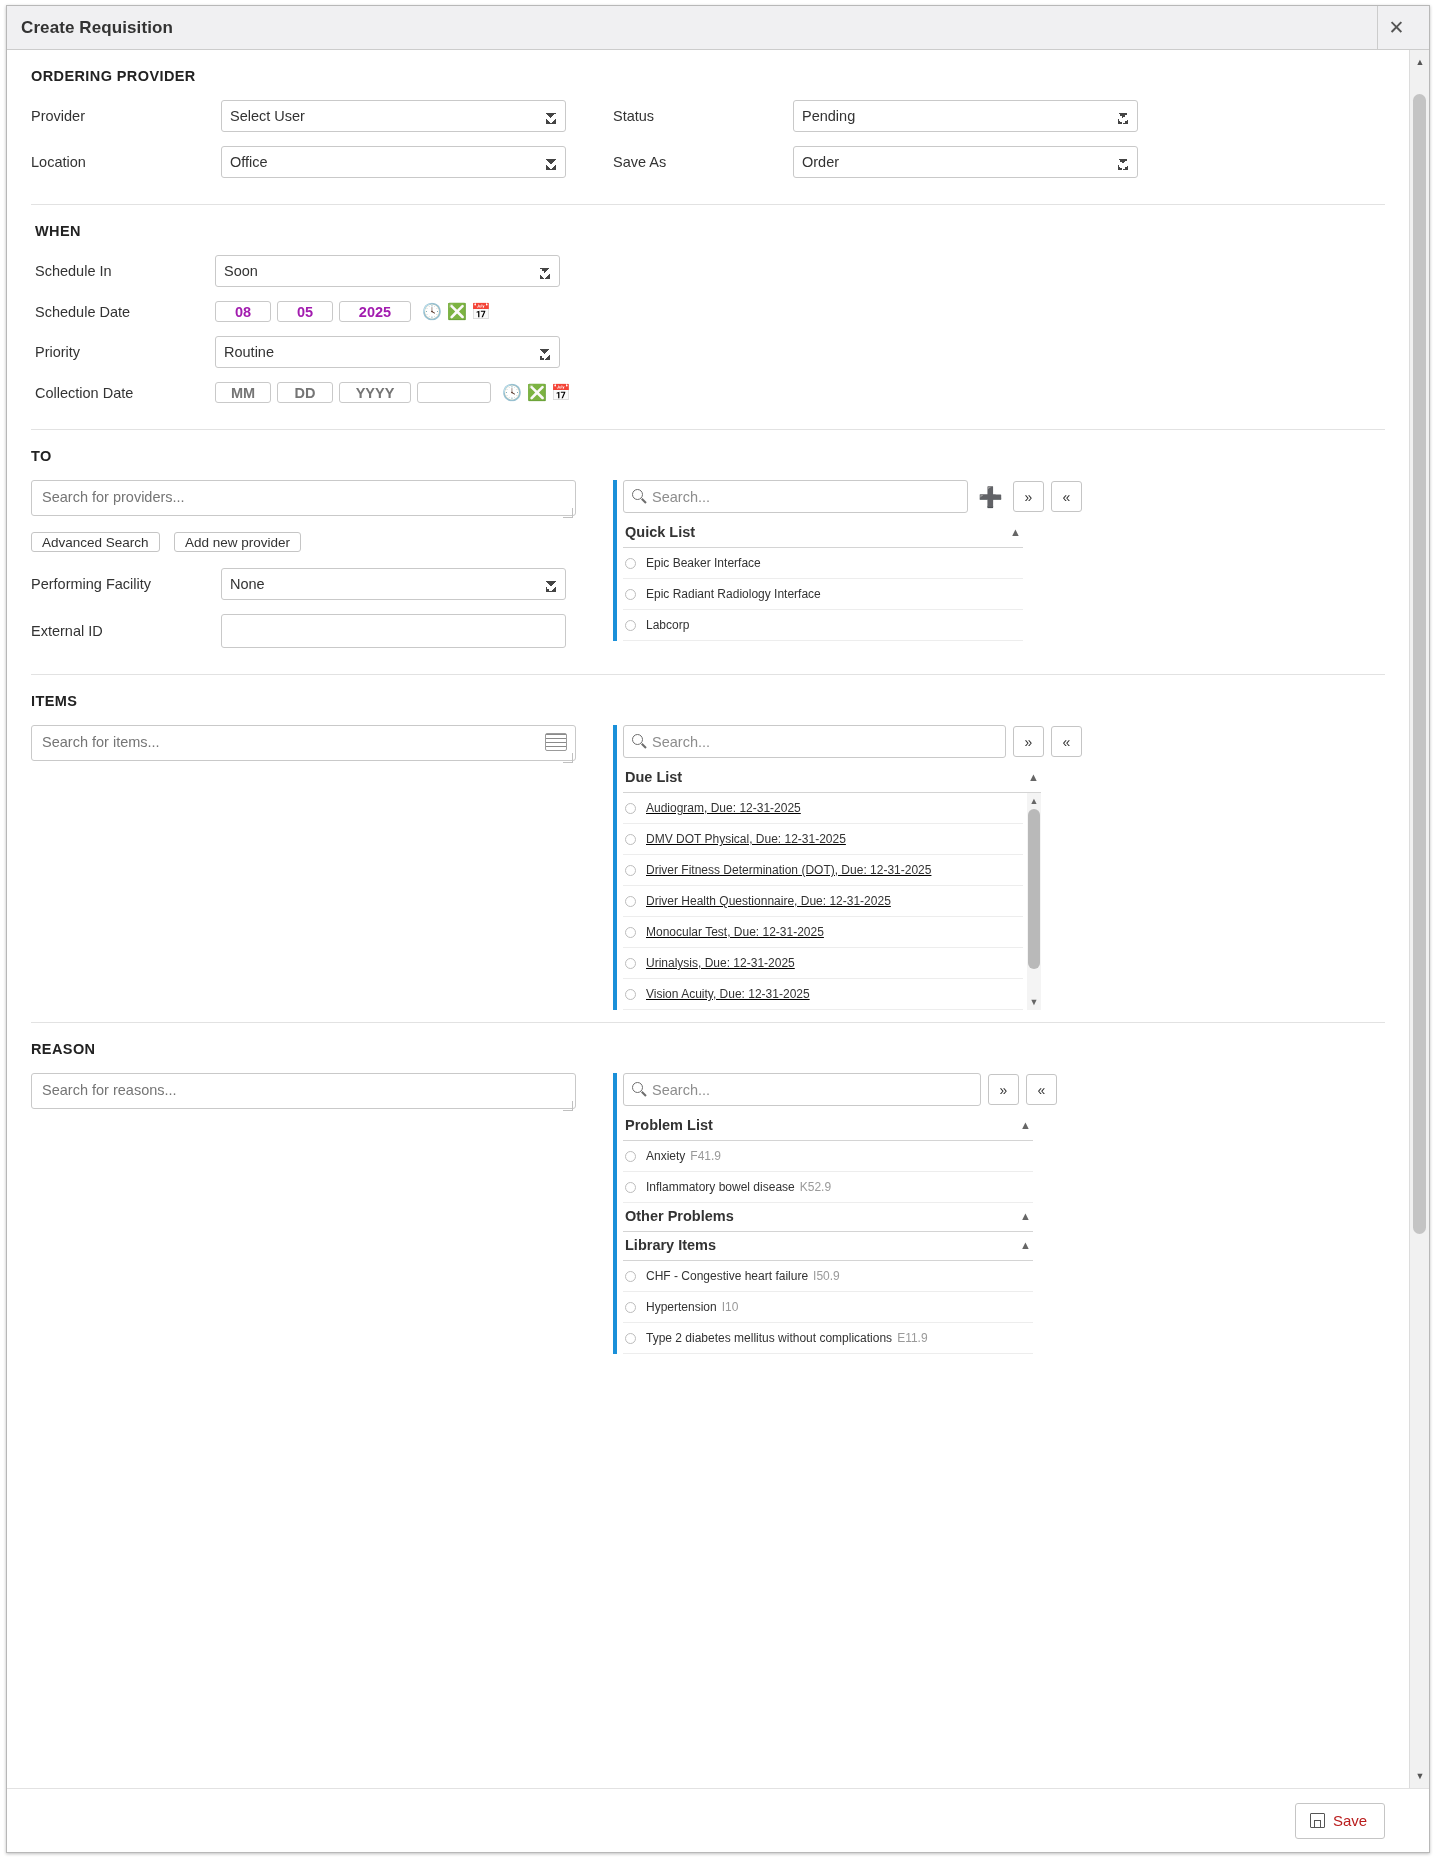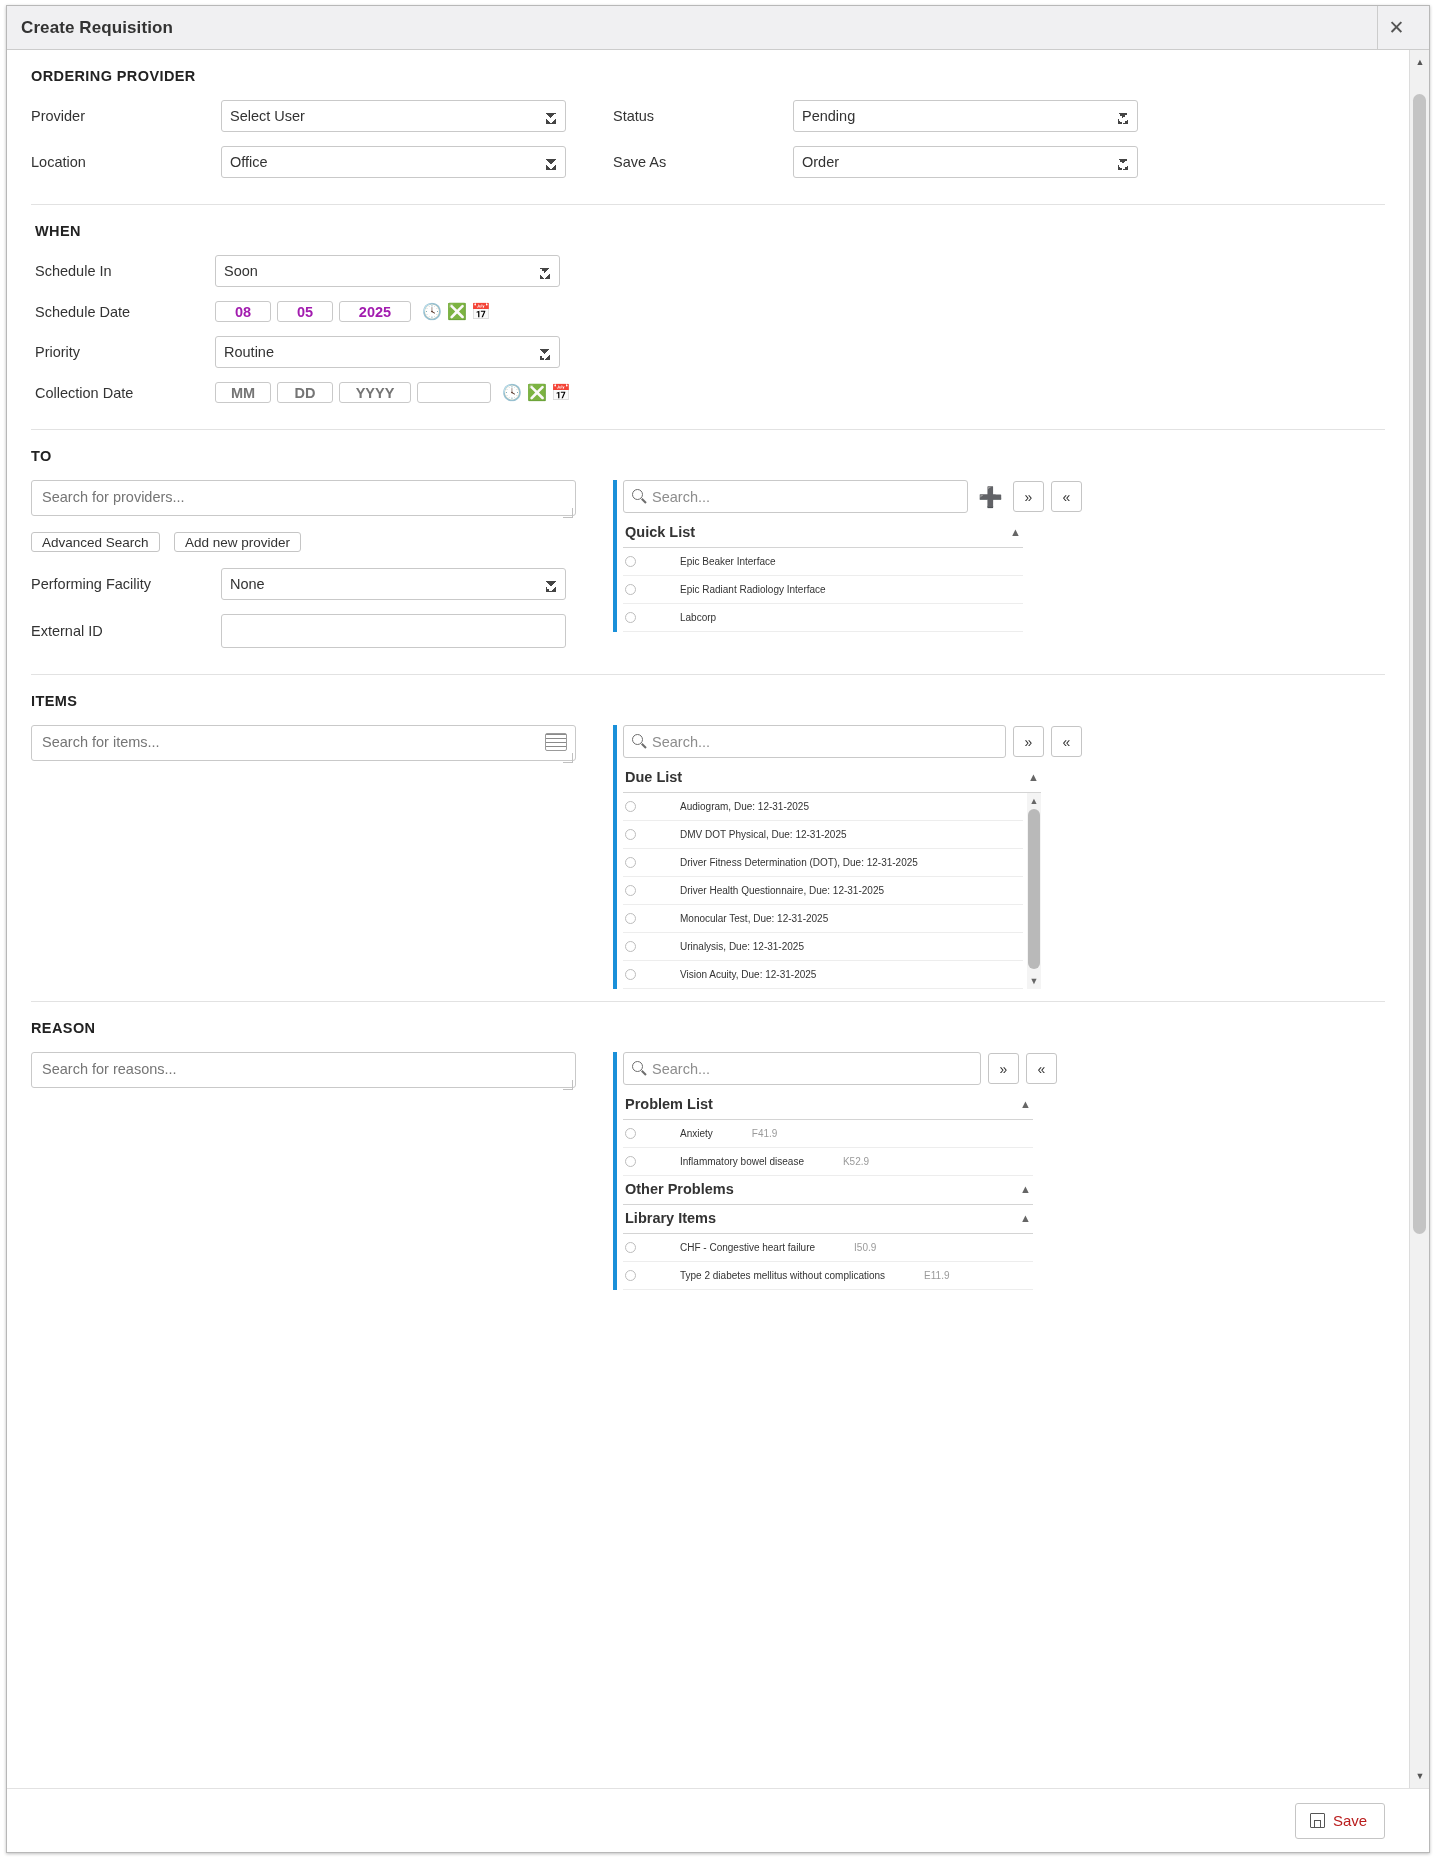--- a/index.html
+++ b/index.html
@@ -203,29 +203,29 @@
     border-bottom: 1px solid #d4d4d4;
     padding: 5px 2px 7px 2px;
     font-size: 14.5px; font-weight: bold; color: #333;
   }
   .grp-head .caret { margin-left: auto; font-size: 11px; color: #666; }
 
   .litem {
     display: flex; align-items: center;
     border-bottom: 1px solid #ededed;
     padding: 8px 2px 8px 2px;
-    font-size: 10px; color: #333; gap: 34px;
+    font-size: 12px; color: #333;
   }
   .radio {
     width: 11px; height: 11px; border: 1px solid #bdbdbd; border-radius: 50%;
     margin-right: 10px; flex: 0 0 11px; background: #fff;
   }
   .code { color: #9a9a9a; margin-left: 5px; }
 
-  .list-scroll { position: relative; }
+  .list-scroll { position: relative; text-decoration: underline; }
   .list-scroll .inner-bar {
     position: absolute; right: 0; top: 0; bottom: 0; width: 14px;
     background: #f4f4f4;
   }
   .list-scroll .inner-thumb {
     position: absolute; right: 1px; top: 16px; width: 12px; height: 160px;
     background: #b9b9b9; border-radius: 6px;
   }
   .list-scroll .inner-arr {
     position: absolute; right: 2px; width: 10px; height: 12px;
@@ -518,20 +518,25 @@
                   <span>Library Items</span>
                   <span class="caret">▲</span>
                 </div>
                 <div class="litem">
                   <span class="radio"></span>
                   <span>CHF - Congestive heart failure</span>
                   <span class="code">I50.9</span>
                 </div>
                 <div class="litem">
                   <span class="radio"></span>
+                  <span>Hypertension</span>
+                  <span class="code">I10</span>
+                </div>
+                <div class="litem">
+                  <span class="radio"></span>
                   <span>Type 2 diabetes mellitus without complications</span>
                   <span class="code">E11.9</span>
                 </div>
               </div>
             </div>
           </div>
         </div>
       </div>
 
     </div>

